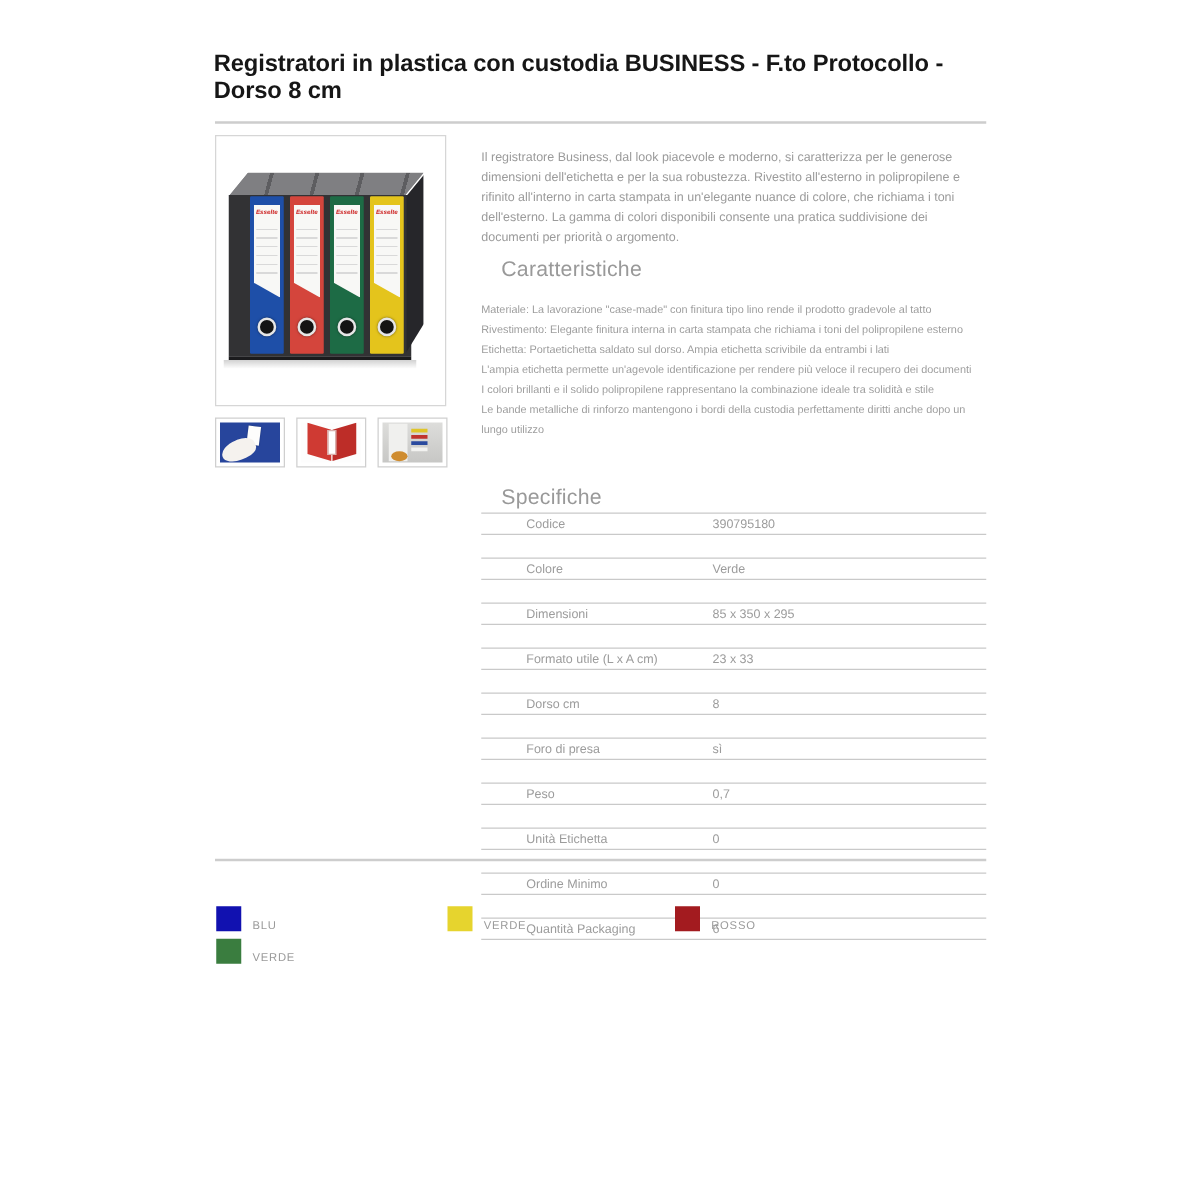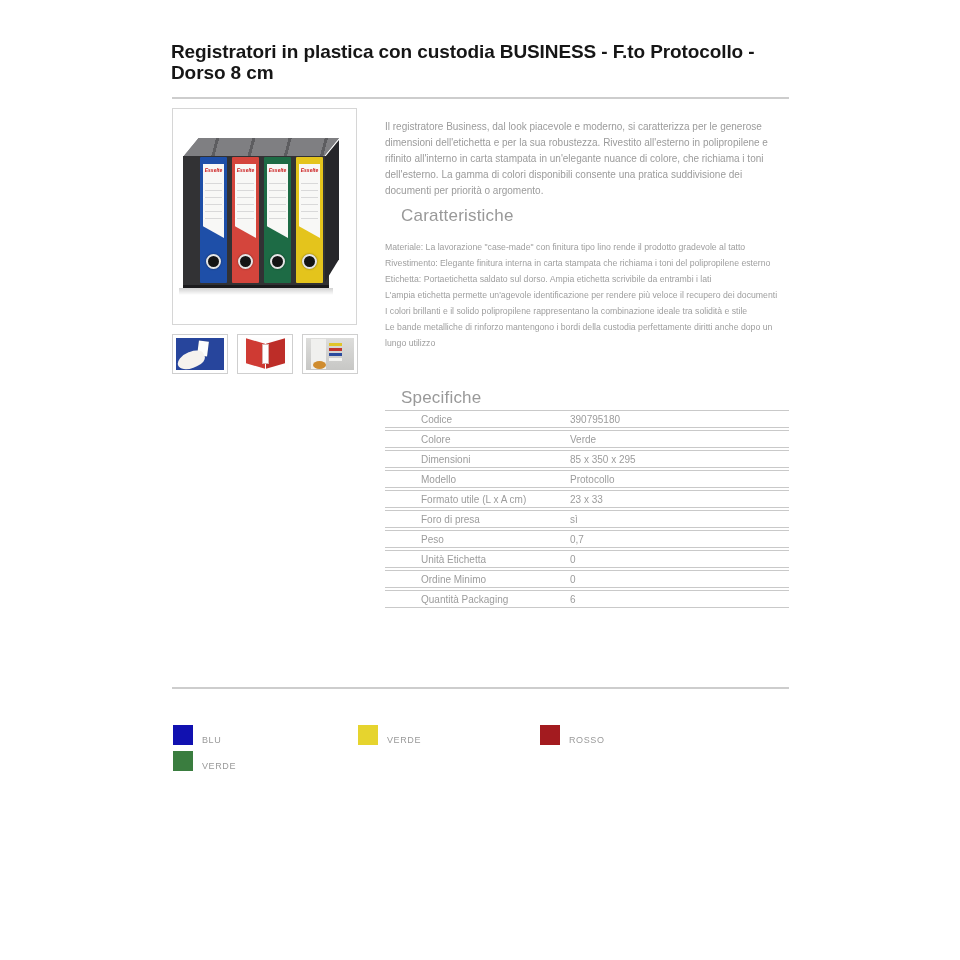--- a/index.html
+++ b/index.html
@@ -101,21 +101,21 @@
   .section-heading.h-car { top:206px; }
   .section-heading.h-spec { top:388px; }
   .features { left:385px; top:239px; width:410px; list-style:none; }
   .features li { font-size:8.7px; line-height:16px; color:#9e9e9e; }
 
   
   .spec-table { left:385px; top:410px; width:404px; }
   .spec-row {
     display:flex; align-items:center; height:18px;
     border-top:1px solid #c9c9c9; border-bottom:1px solid #c9c9c9;
-    margin-bottom:2px; padding-left:36px;
+    margin-bottom:18px; padding-left:36px;
     font-size:10px; color:#9c9c9c;
   }
   .spec-label { width:149px; }
   .spec-value { flex:1; }
 
   
   .swatches {
     left:173px; top:725px; width:617px;
     display:grid; grid-template-columns:185px 182px auto; row-gap:6px;
   }
@@ -212,28 +212,28 @@
   </div>
   <div class="spec-row">
     <span class="spec-label">Colore</span>
     <span class="spec-value">Verde</span>
   </div>
   <div class="spec-row">
     <span class="spec-label">Dimensioni</span>
     <span class="spec-value">85 x 350 x 295</span>
   </div>
   <div class="spec-row">
-    <span class="spec-label">Modello</span>
-    <span class="spec-value">Protocollo</span>
-  </div>
-  <div class="spec-row">
     <span class="spec-label">Formato utile (L x A cm)</span>
     <span class="spec-value">23 x 33</span>
   </div>
   <div class="spec-row">
+    <span class="spec-label">Dorso cm</span>
+    <span class="spec-value">8</span>
+  </div>
+  <div class="spec-row">
     <span class="spec-label">Foro di presa</span>
     <span class="spec-value">sì</span>
   </div>
   <div class="spec-row">
     <span class="spec-label">Peso</span>
     <span class="spec-value">0,7</span>
   </div>
   <div class="spec-row">
     <span class="spec-label">Unità Etichetta</span>
     <span class="spec-value">0</span>

